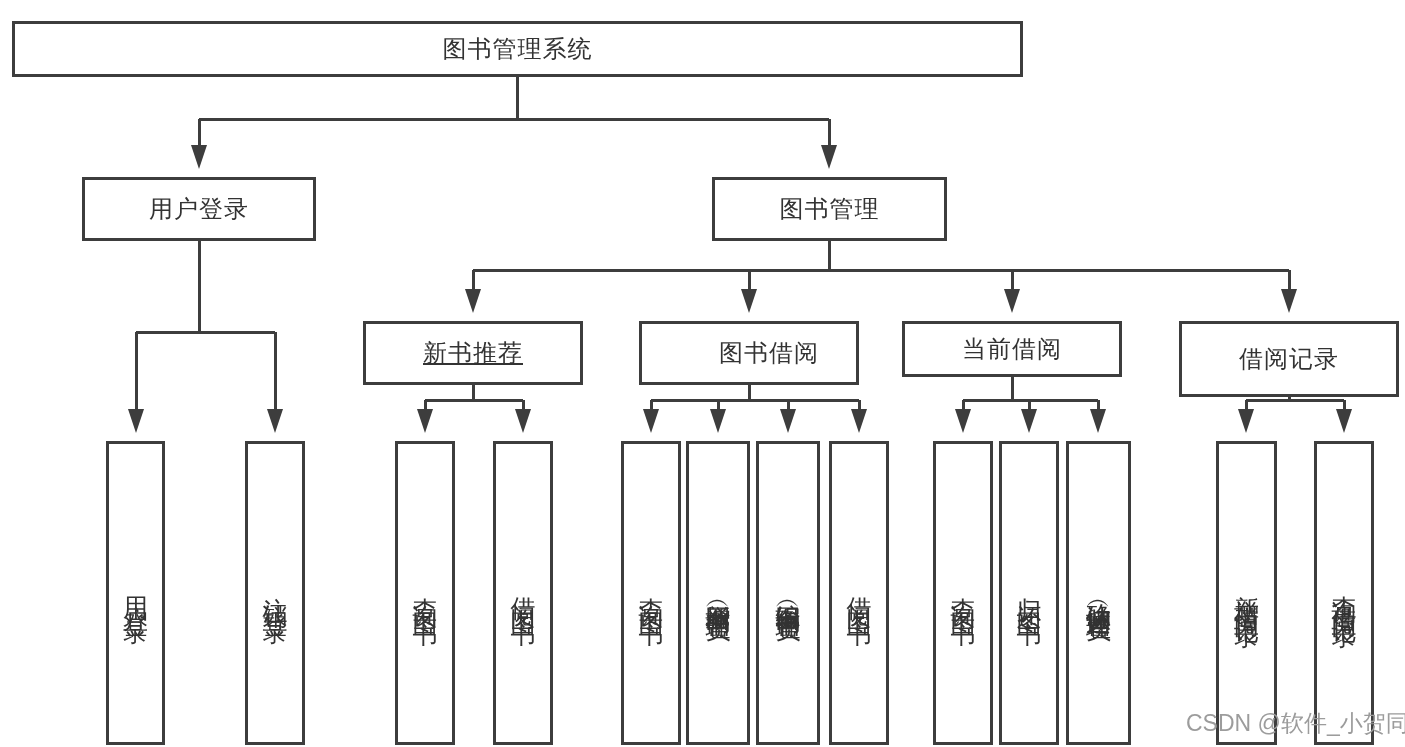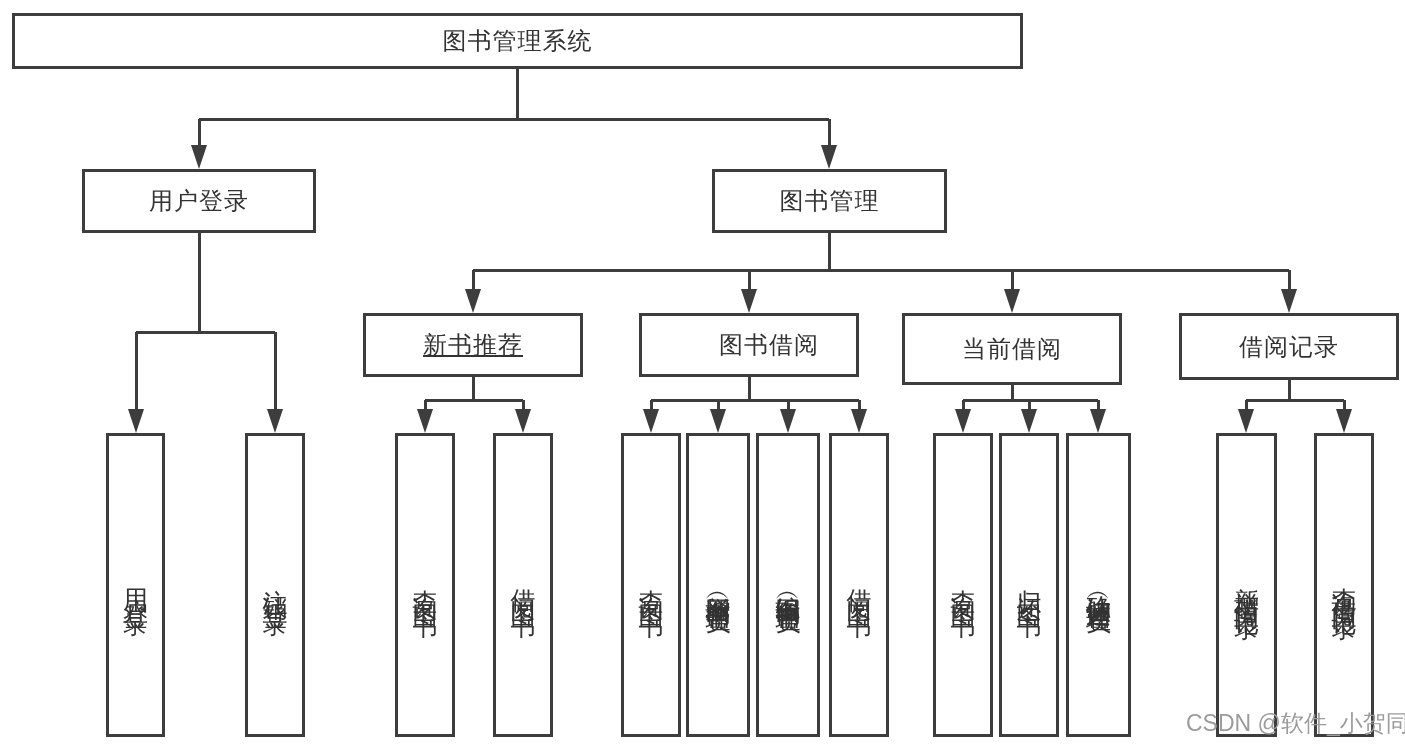--- a/index.html
+++ b/index.html
@@ -25,20 +25,21 @@
   }
   .node {
     position: absolute;
     box-sizing: border-box;
     border: 3px solid #3d3d3d;
     background: #ffffff;
     display: flex;
     align-items: center;
     justify-content: center;
     color: #333333;
+    margin-top: 8px;
   }
   .hnode {
     font-size: 24px;
     letter-spacing: 1px;
   }
   .leaf {
     top: 433px;
     height: 304px;
   }
   .leaf .vtext {
@@ -153,24 +154,24 @@
   <div class="node hnode" style="left:712px; top:169px; width:235px; height:64px;align-items:center;">
     <span>图书管理</span>
   </div>
 
   <div class="node hnode" style="left:363px; top:313px; width:220px; height:64px;text-decoration:underline;">
     <span>新书推荐</span>
   </div>
   <div class="node hnode" style="left:639px; top:313px; width:220px; height:64px;padding-left:40px;">
     <span>图书借阅</span>
   </div>
-  <div class="node hnode" style="left:902px; top:313px; width:220px; height:72px;">
+  <div class="node hnode" style="left:902px; top:313px; width:220px; height:56px;">
     <span>当前借阅</span>
   </div>
-  <div class="node hnode" style="left:1179px; top:313px; width:220px; height:67px;">
+  <div class="node hnode" style="left:1179px; top:313px; width:220px; height:76px;">
     <span>借阅记录</span>
   </div>
 
   <div class="node leaf" style="left:106px; width:59px;">
     <span class="vtext">用户登录</span>
   </div>
   <div class="node leaf" style="left:245px; width:60px;">
     <span class="vtext">注销登录</span>
   </div>
 

